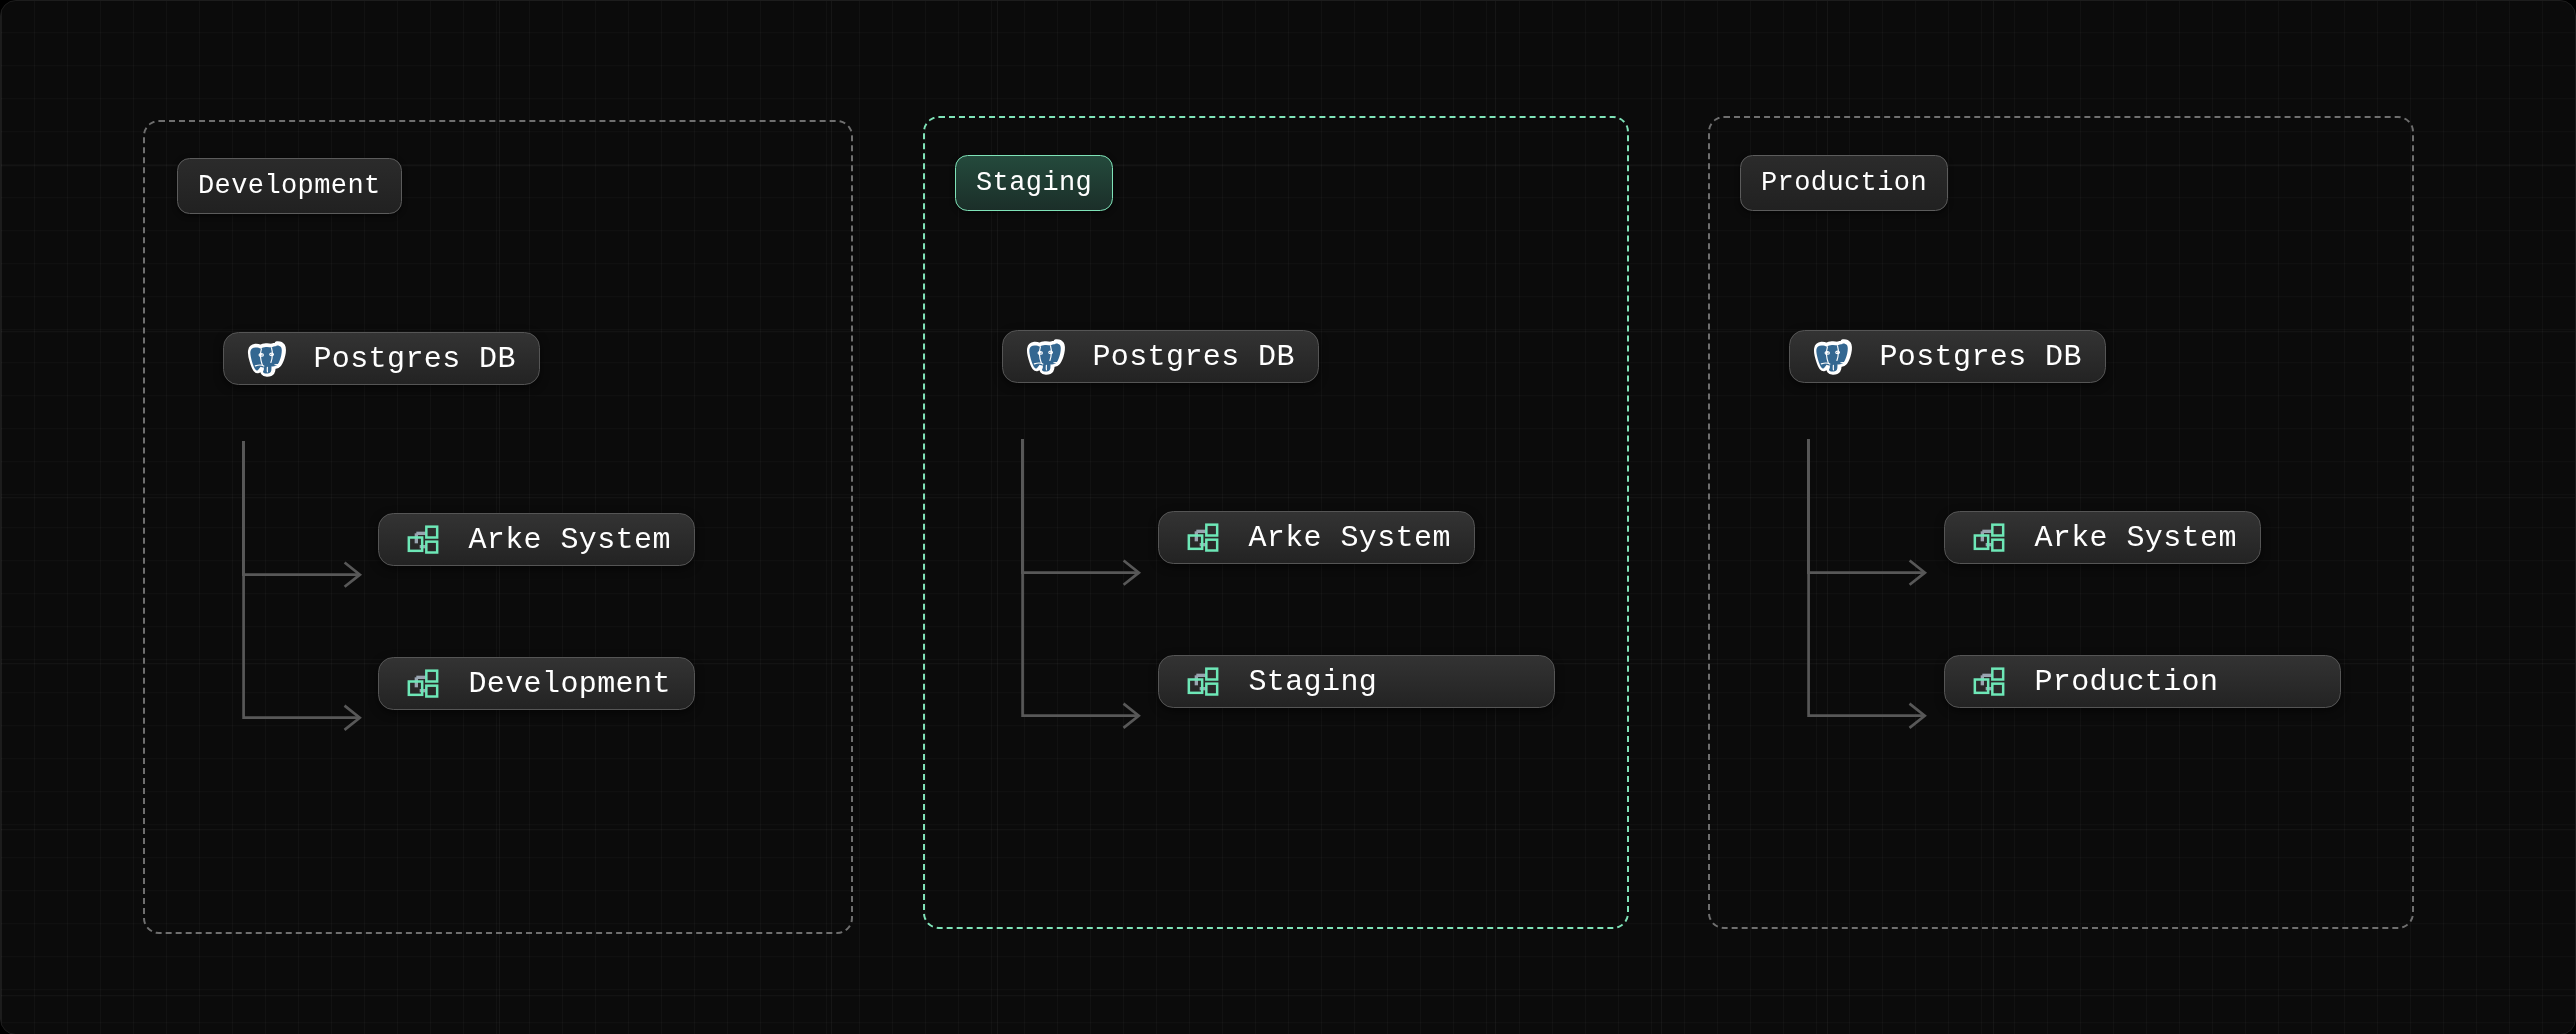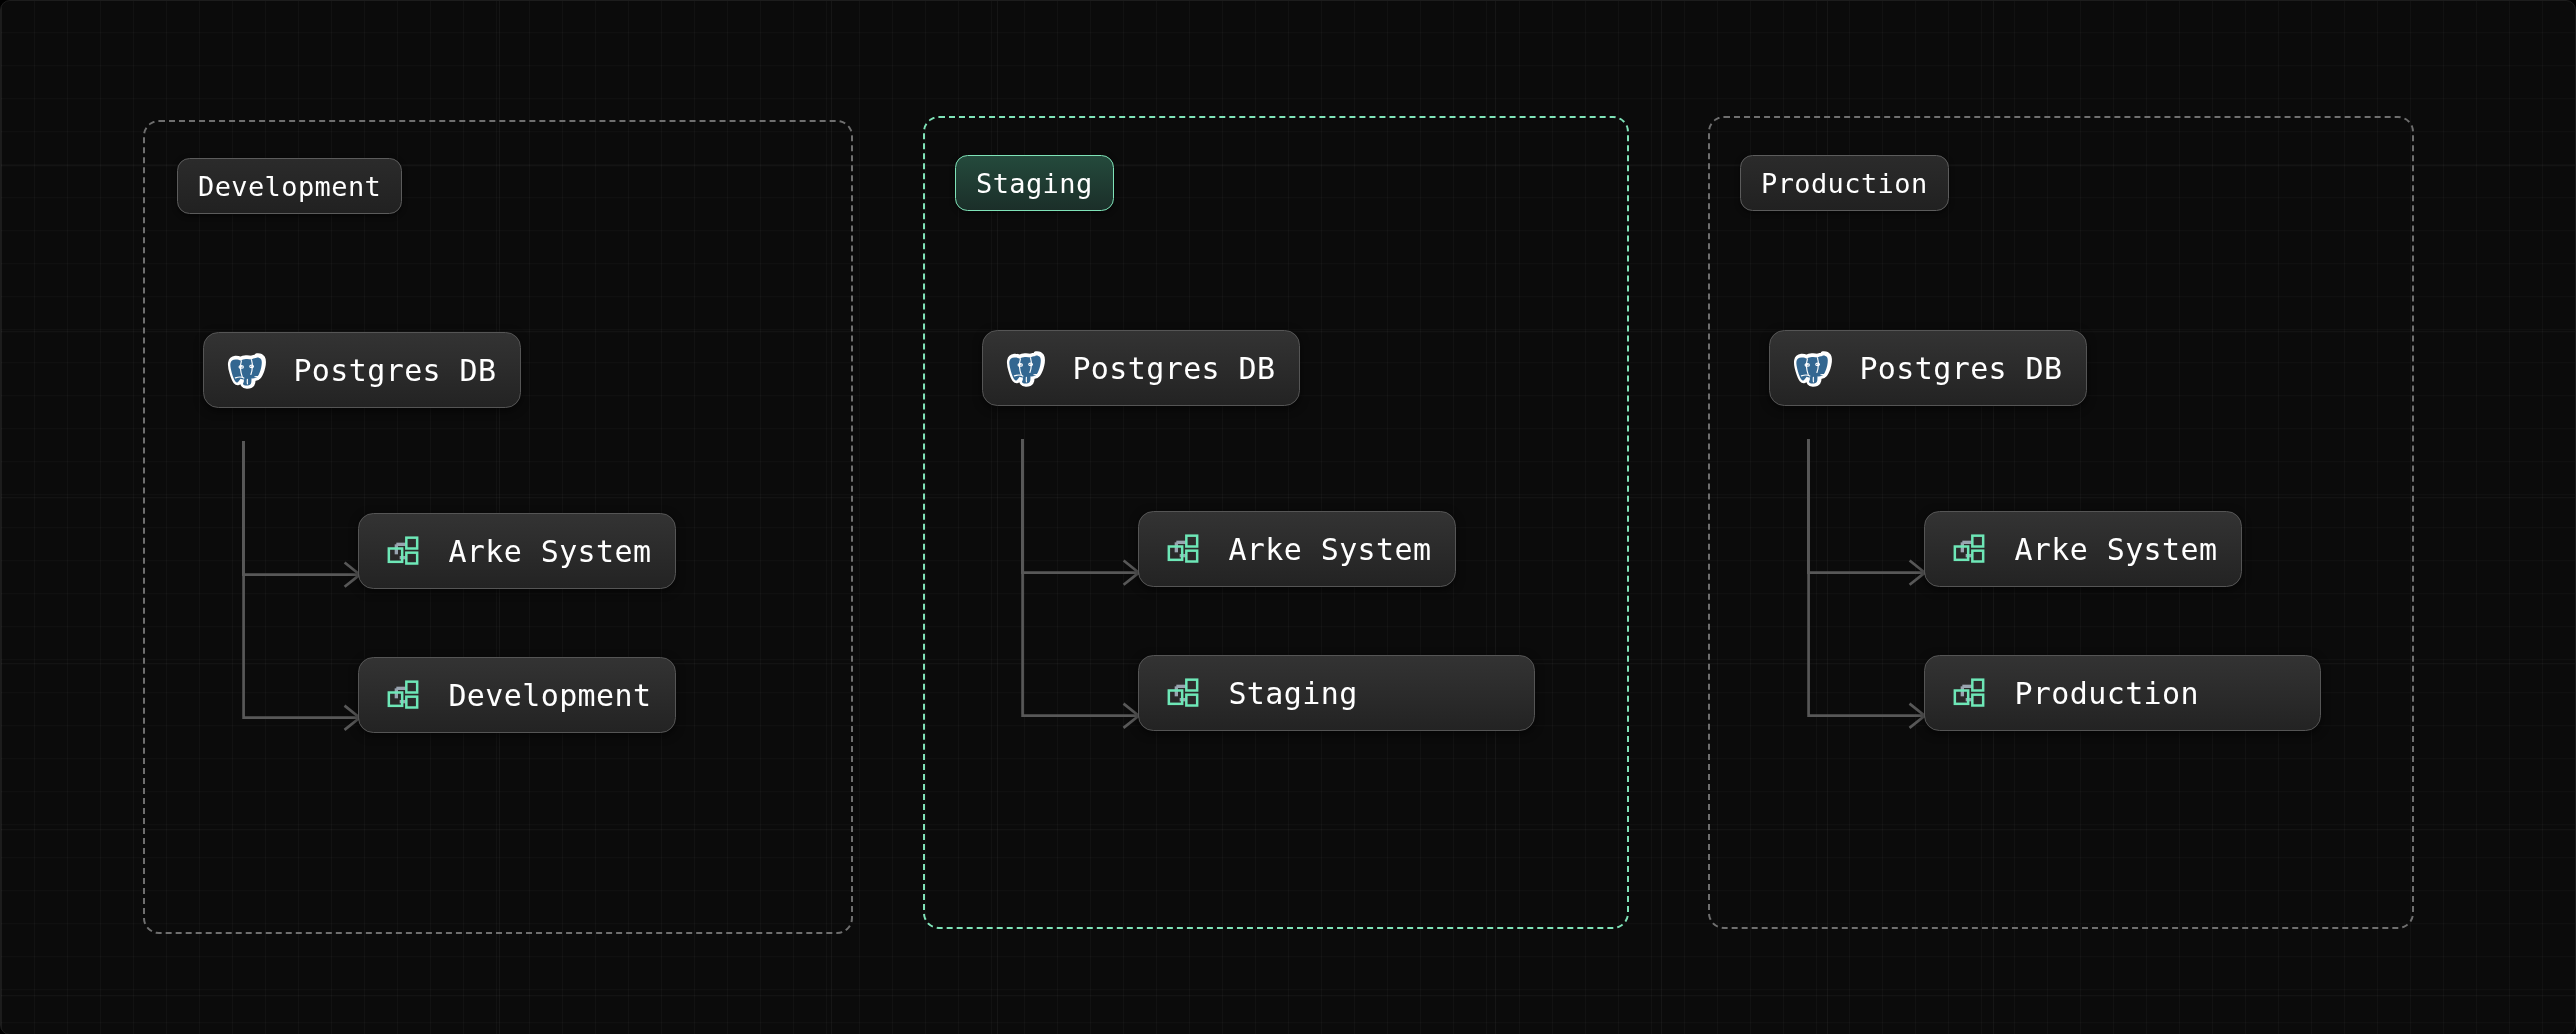--- a/index.html
+++ b/index.html
@@ -22,22 +22,23 @@
       linear-gradient(to right,  rgba(255,255,255,0.045) 0.9px, transparent 0.9px),
       linear-gradient(to bottom, rgba(255,255,255,0.045) 0.9px, transparent 0.9px),
       linear-gradient(to right,  rgba(255,255,255,0.028) 0.9px, transparent 0.9px),
       linear-gradient(to bottom, rgba(255,255,255,0.028) 0.9px, transparent 0.9px);
     background-size:
       166px 166px,
       166px 166px,
       33px 33px,
       33px 33px;
     background-position: 0 -1.8px, 0 -1.8px, 0 -1.8px, 0 -1.8px;
-    border-radius: 10px;
+    border-radius: 16px;
     border: 0.9px solid #1d1d1d;
+    font-family: Liberation Mono, monospace;
   }
 
   
   .group {
     position: absolute;
     border: 2.7px dashed #6f6f6f;
     border-radius: 16px;
     background: transparent;
   }
   .group.accent {
@@ -64,27 +65,28 @@
   .group-label.accent {
     border-color: #7fe3b8;
     background: linear-gradient(180deg, #244a3c 0%, #1b2f29 100%);
   }
 
   
   .node {
     position: absolute;
     display: flex;
     align-items: center;
-    height: 76px;
+    height: 53px;
     padding: 0 23.4px;
     border-radius: 15.3px;
     border: 1.8px solid #555555;
     background: linear-gradient(180deg, #333333 0%, #232323 100%);
     box-shadow: 0 2.7px 9px rgba(0,0,0,0.55);
     white-space: nowrap;
+    margin-left: 20px;
   }
   .node-label {
     color: #ffffff;
     font-size: 30px;
     letter-spacing: 0.4px;
     margin-left: 25px;
   }
   .node-icon {
     display: flex;
     align-items: center;

